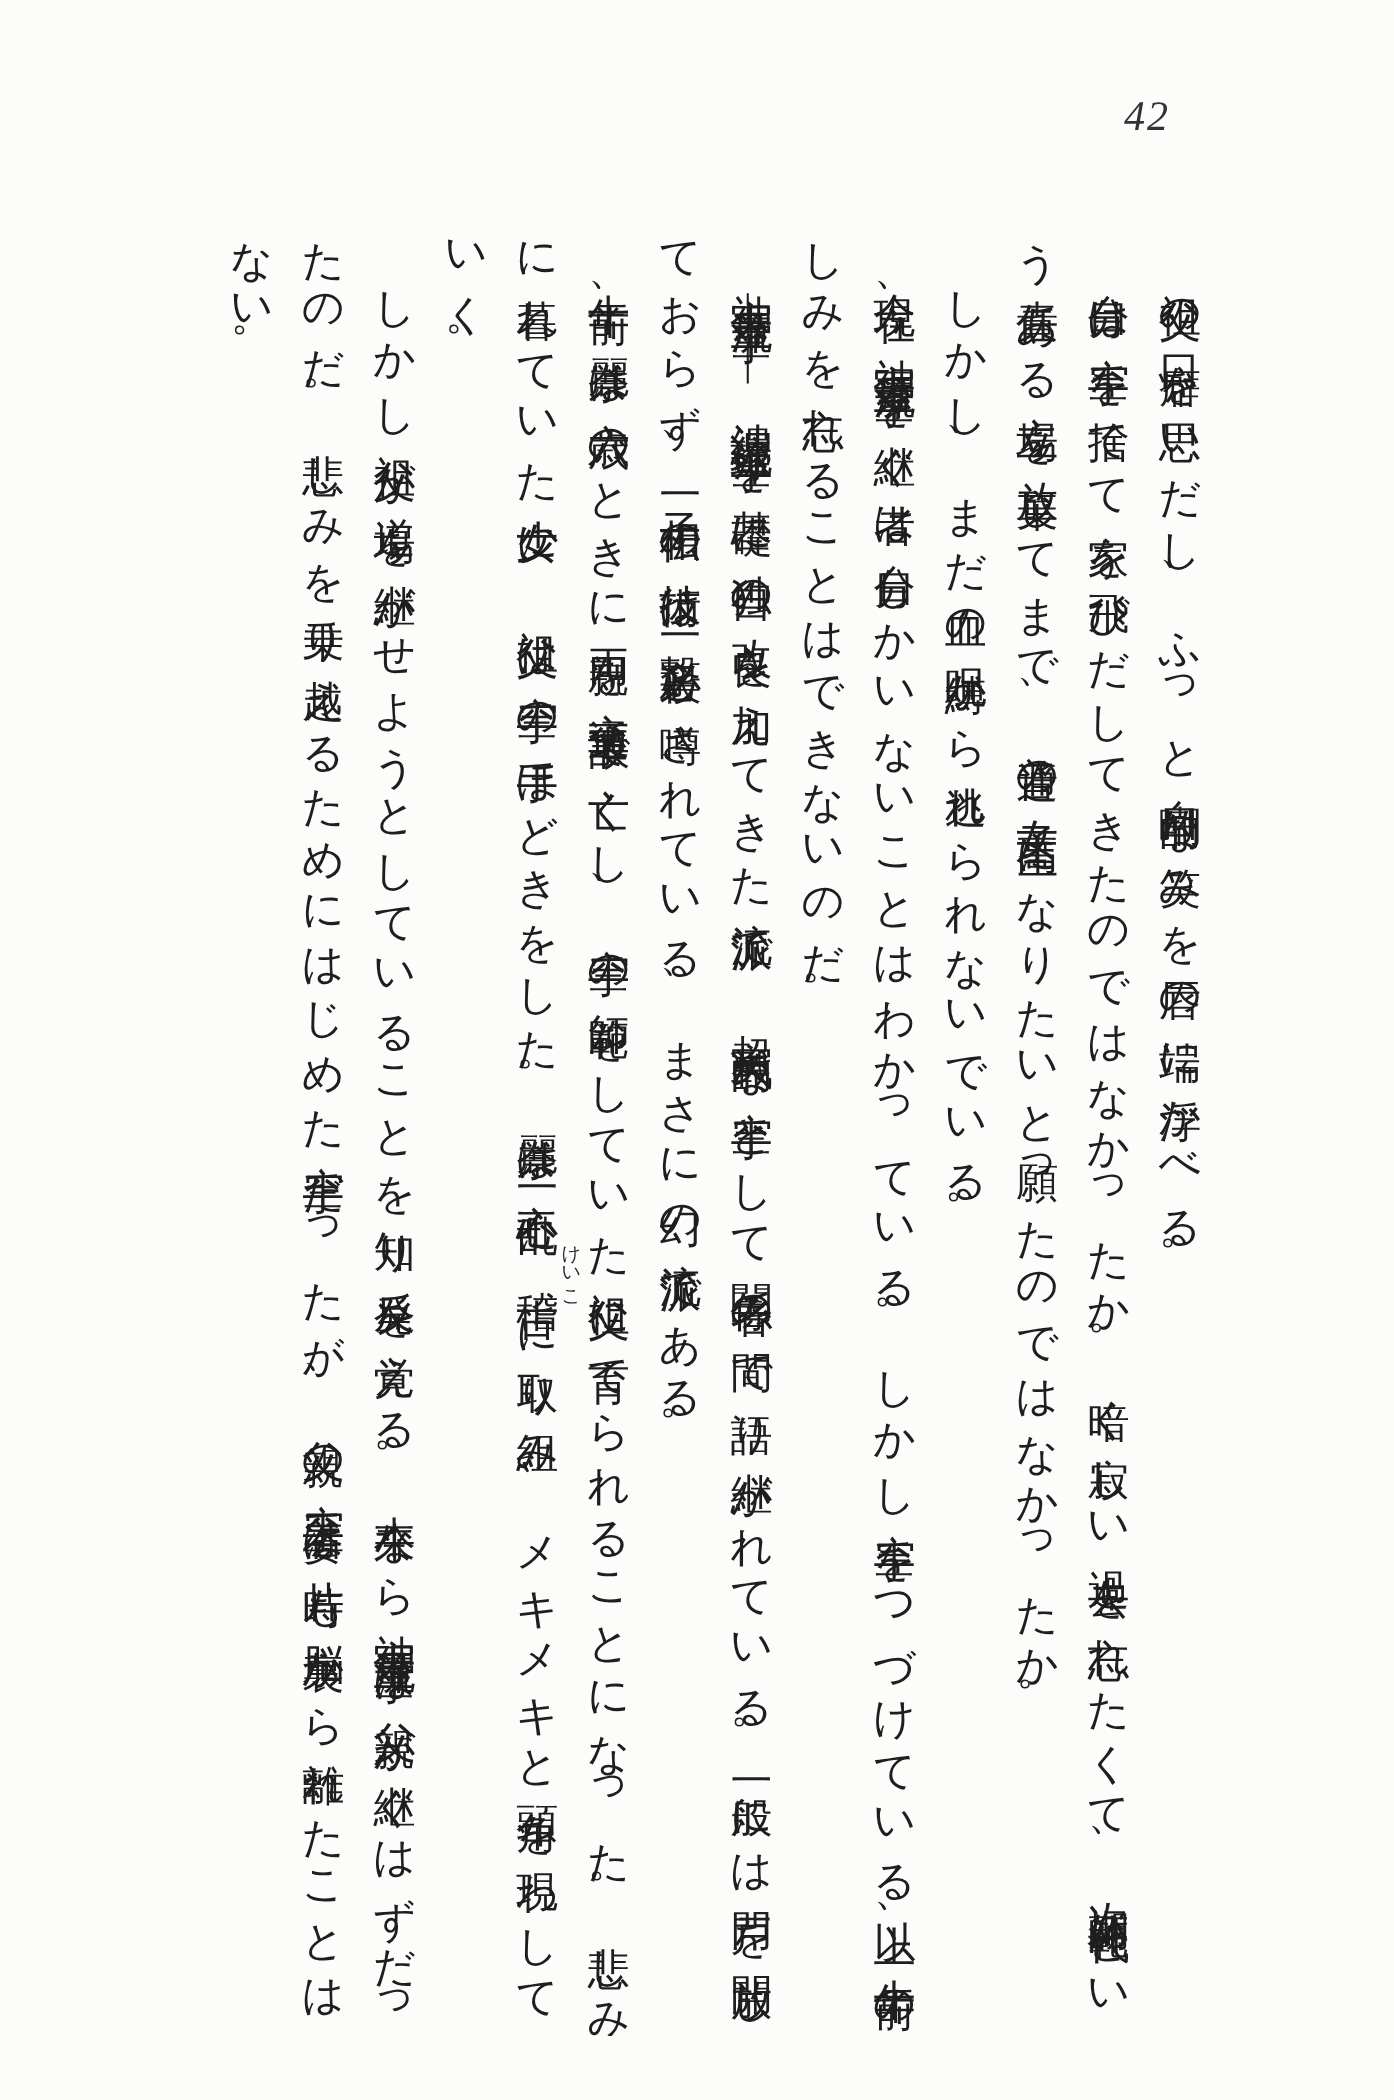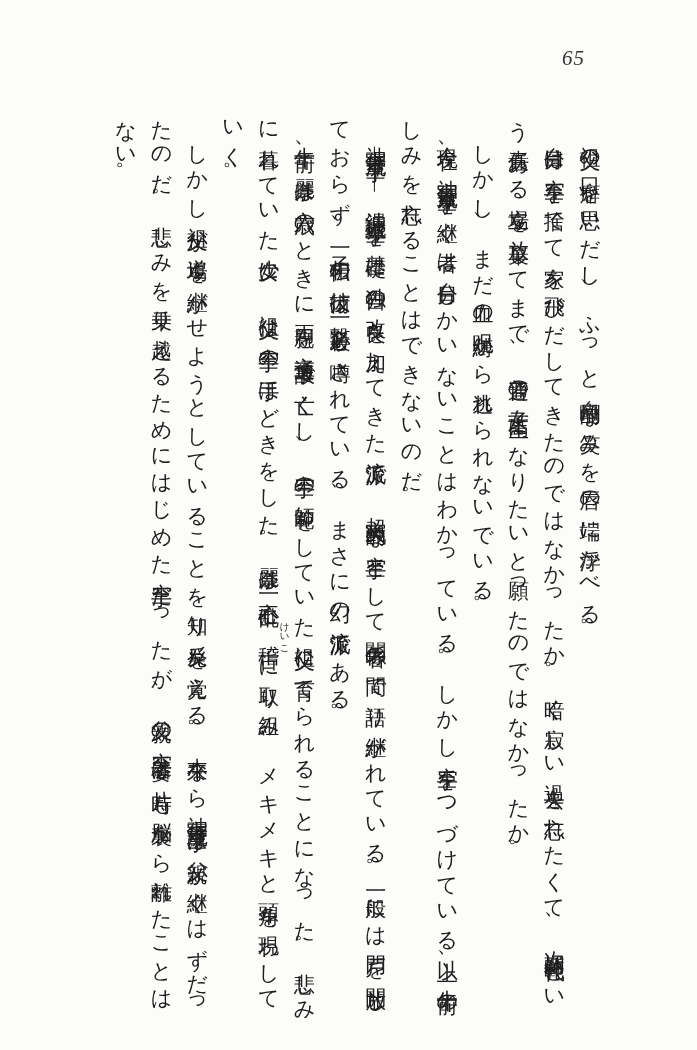--- a/index.html
+++ b/index.html
@@ -55,21 +55,21 @@
   rt {
     font-size: 9.5px;
     letter-spacing: 0;
     color: #2a2a2a;
   }
 </style>
 </head>
 <body>
 
 <div class="book-page">
-  <div class="page-number">65</div>
+  <div class="page-number">42</div>
   <div class="text-body">
       <p class="para">祖父の口癖を思いだし、ふっと自嘲的な笑みを唇の端に浮かべる。</p>
       <p class="para">自分は空手を捨てて家を飛びだしてきたのではなかったか。暗く寂しい過去を忘れたくて、次期師範代という責任ある立場を放棄してまで、普通の女子高生になりたいと願ったのではなかったか。</p>
       <p class="para">しかし、まだ血の呪縛から逃れられないでいる。</p>
       <p class="para">今現在、神宮寺流空手を継ぐ者は自分しかいないことはわかっている。しかし空手をつづけている以上、十年前の悲しみを忘れることはできないのだ。</p>
       <p class="para">神宮寺流空手――沖縄琉球空手を基礎に独自の改良を加えてきた流派で、超実戦的な空手として関係者の間で語り継がれている。一般には門戸を開放しておらず、一子相伝の技術は一撃必殺と噂されている、まさに幻の流派である。</p>
       <p class="para">十年前、麗奈は六歳のときに両親を交通事故で亡くし、空手の師範をしていた祖父に育てられることになった。悲しみに暮れていた少女に、祖父は空手の手ほどきをした。麗奈は一心不乱に<ruby>稽古<rt>けいこ</rt></ruby>に取り組み、メキメキと頭角を現わしていく。</p>
       <p class="para">しかし祖父が道場を継がせようとしていることを知り反発を覚える。本来なら神宮寺流空手は父親が継ぐはずだったのだ。悲しみを乗り越えるためにはじめた空手だったが、父親の空手着姿は片時も脳裏から離れたことはない。</p>
     </div>
 </div>

